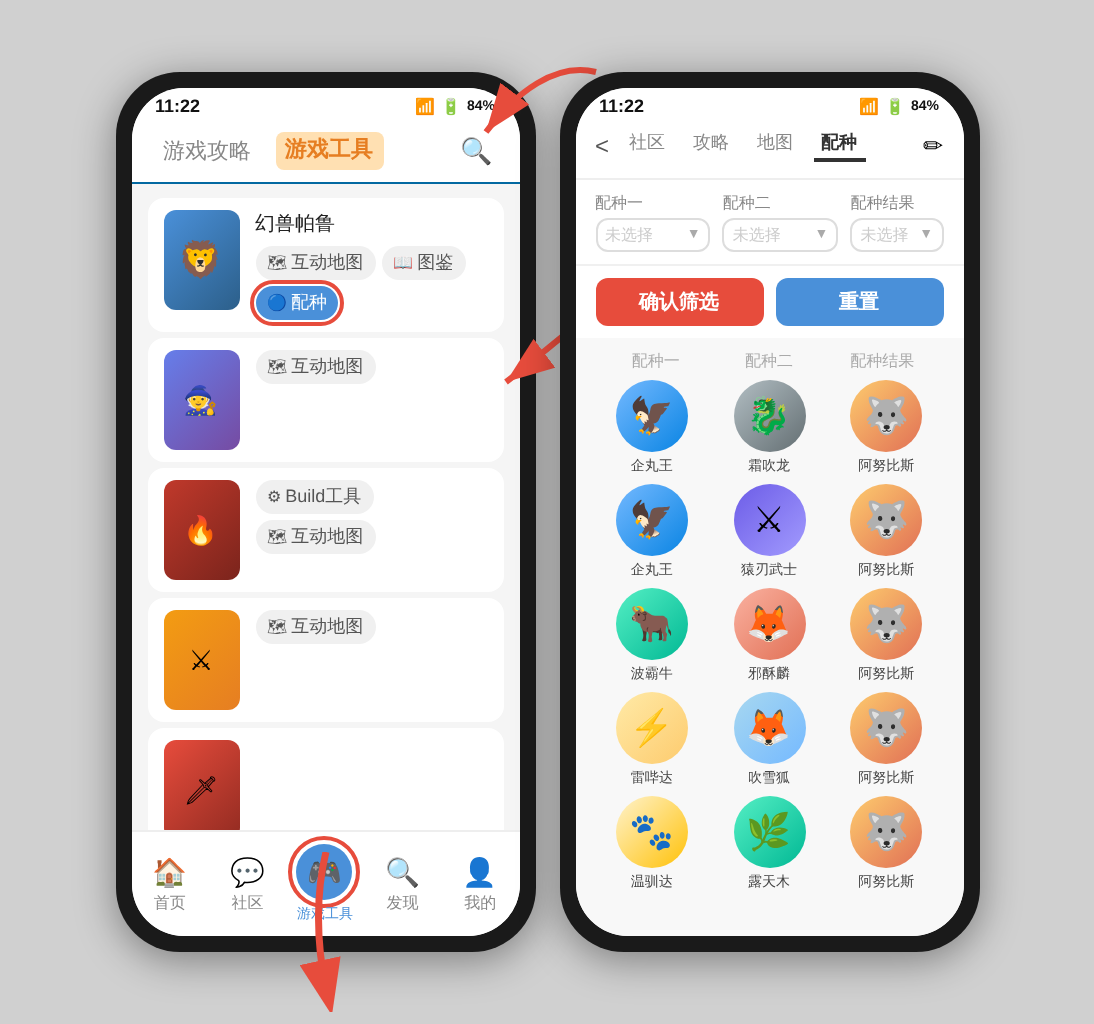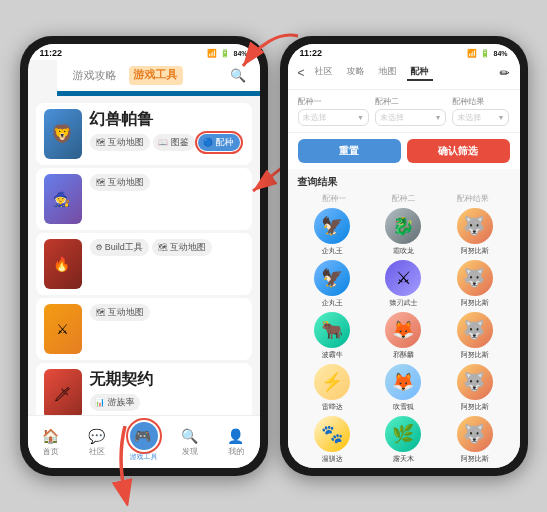--- a/index.html
+++ b/index.html
@@ -14,21 +14,21 @@
       overflow: hidden;
     }
     .container {
       display: flex;
       gap: 12px;
       align-items: center;
     }
 
     
     .phone {
-      width: 248px;
+      width: 210px;
       height: 440px;
       background: #1a1a1a;
       border-radius: 32px;
       padding: 8px;
       box-shadow: 0 4px 20px rgba(0,0,0,0.4);
       position: relative;
     }
     .phone-screen {
       width: 100%;
       height: 100%;
@@ -57,22 +57,21 @@
       font-size: 8px;
     }
 
     
     .header {
       background: #fff;
       padding: 6px 12px;
       display: flex;
       align-items: center;
       justify-content: space-between;
-      border-bottom: 5px solid #0369a1;
-      margin-left: 29px;
+      border-bottom: 1px solid #0369a1;
     }
     .header-tabs {
       display: flex;
       gap: 8px;
       font-size: 11px;
     }
     .header-tab {
       color: #888;
       padding: 2px 4px;
     }
@@ -148,22 +147,22 @@
       background: linear-gradient(135deg, #e74c3c, #922b21);
       display: flex;
       align-items: center;
       justify-content: center;
       font-size: 14px;
     }
     .game-info {
       flex: 1;
     }
     .game-title {
-      font-size: 16px;
-      font-weight: 700;
+      font-size: 10px;
+      font-weight: 400;
       color: #222;
       margin-bottom: 4px;
     }
     .game-tools {
       display: flex;
       flex-wrap: wrap;
       gap: 3px;
     }
     .tool-btn {
       background: #f0f0f0;
@@ -457,30 +456,20 @@
               <span class="tool-btn">
                 <span class="tool-icon">🗺</span>
                 <span>互动地图</span>
               </span>
             </div>
           </div>
         </div>
 
         <div class="game-item">
           <div class="game-thumb game-thumb-wuxia">🗡</div>
-          <div class="game-info">
-            <div class="game-title">无期契约</div>
-            <div class="game-tools">
-              <span class="tool-btn">
-                <span class="tool-icon">📊</span>
-                <span>游族率</span>
-              </span>
-
-            </div>
-          </div>
         </div>
 
       </div>
 
       <div class="bottom-nav">
         <div class="nav-item">
           <span class="nav-icon">🏠</span>
           <span>首页</span>
         </div>
         <div class="nav-item">
@@ -575,26 +564,25 @@
         <div class="breed-select-group breed-result-label">
           <div class="breed-label">配种结果</div>
           <div class="breed-select-box">
             <span style="font-size:8px; color:#ccc;">未选择</span>
             <span style="font-size:7px;">▼</span>
           </div>
         </div>
       </div>
 
       <div class="breed-actions">
+        <div class="breed-action-btn btn-red">确认筛选</div>
         <div class="breed-action-btn btn-blue">重置</div>
-        <div class="breed-action-btn btn-red">确认筛选</div>
       </div>
 
       <div class="results-section">
-        <div class="results-title">查询结果</div>
 
         <div class="results-header">
           <span>配种一</span>
           <span>配种二</span>
           <span>配种结果</span>
         </div>
 
         <div class="result-row">
           <div class="result-cell">
             <div class="pokemon-avatar av-blue">🦅</div>

